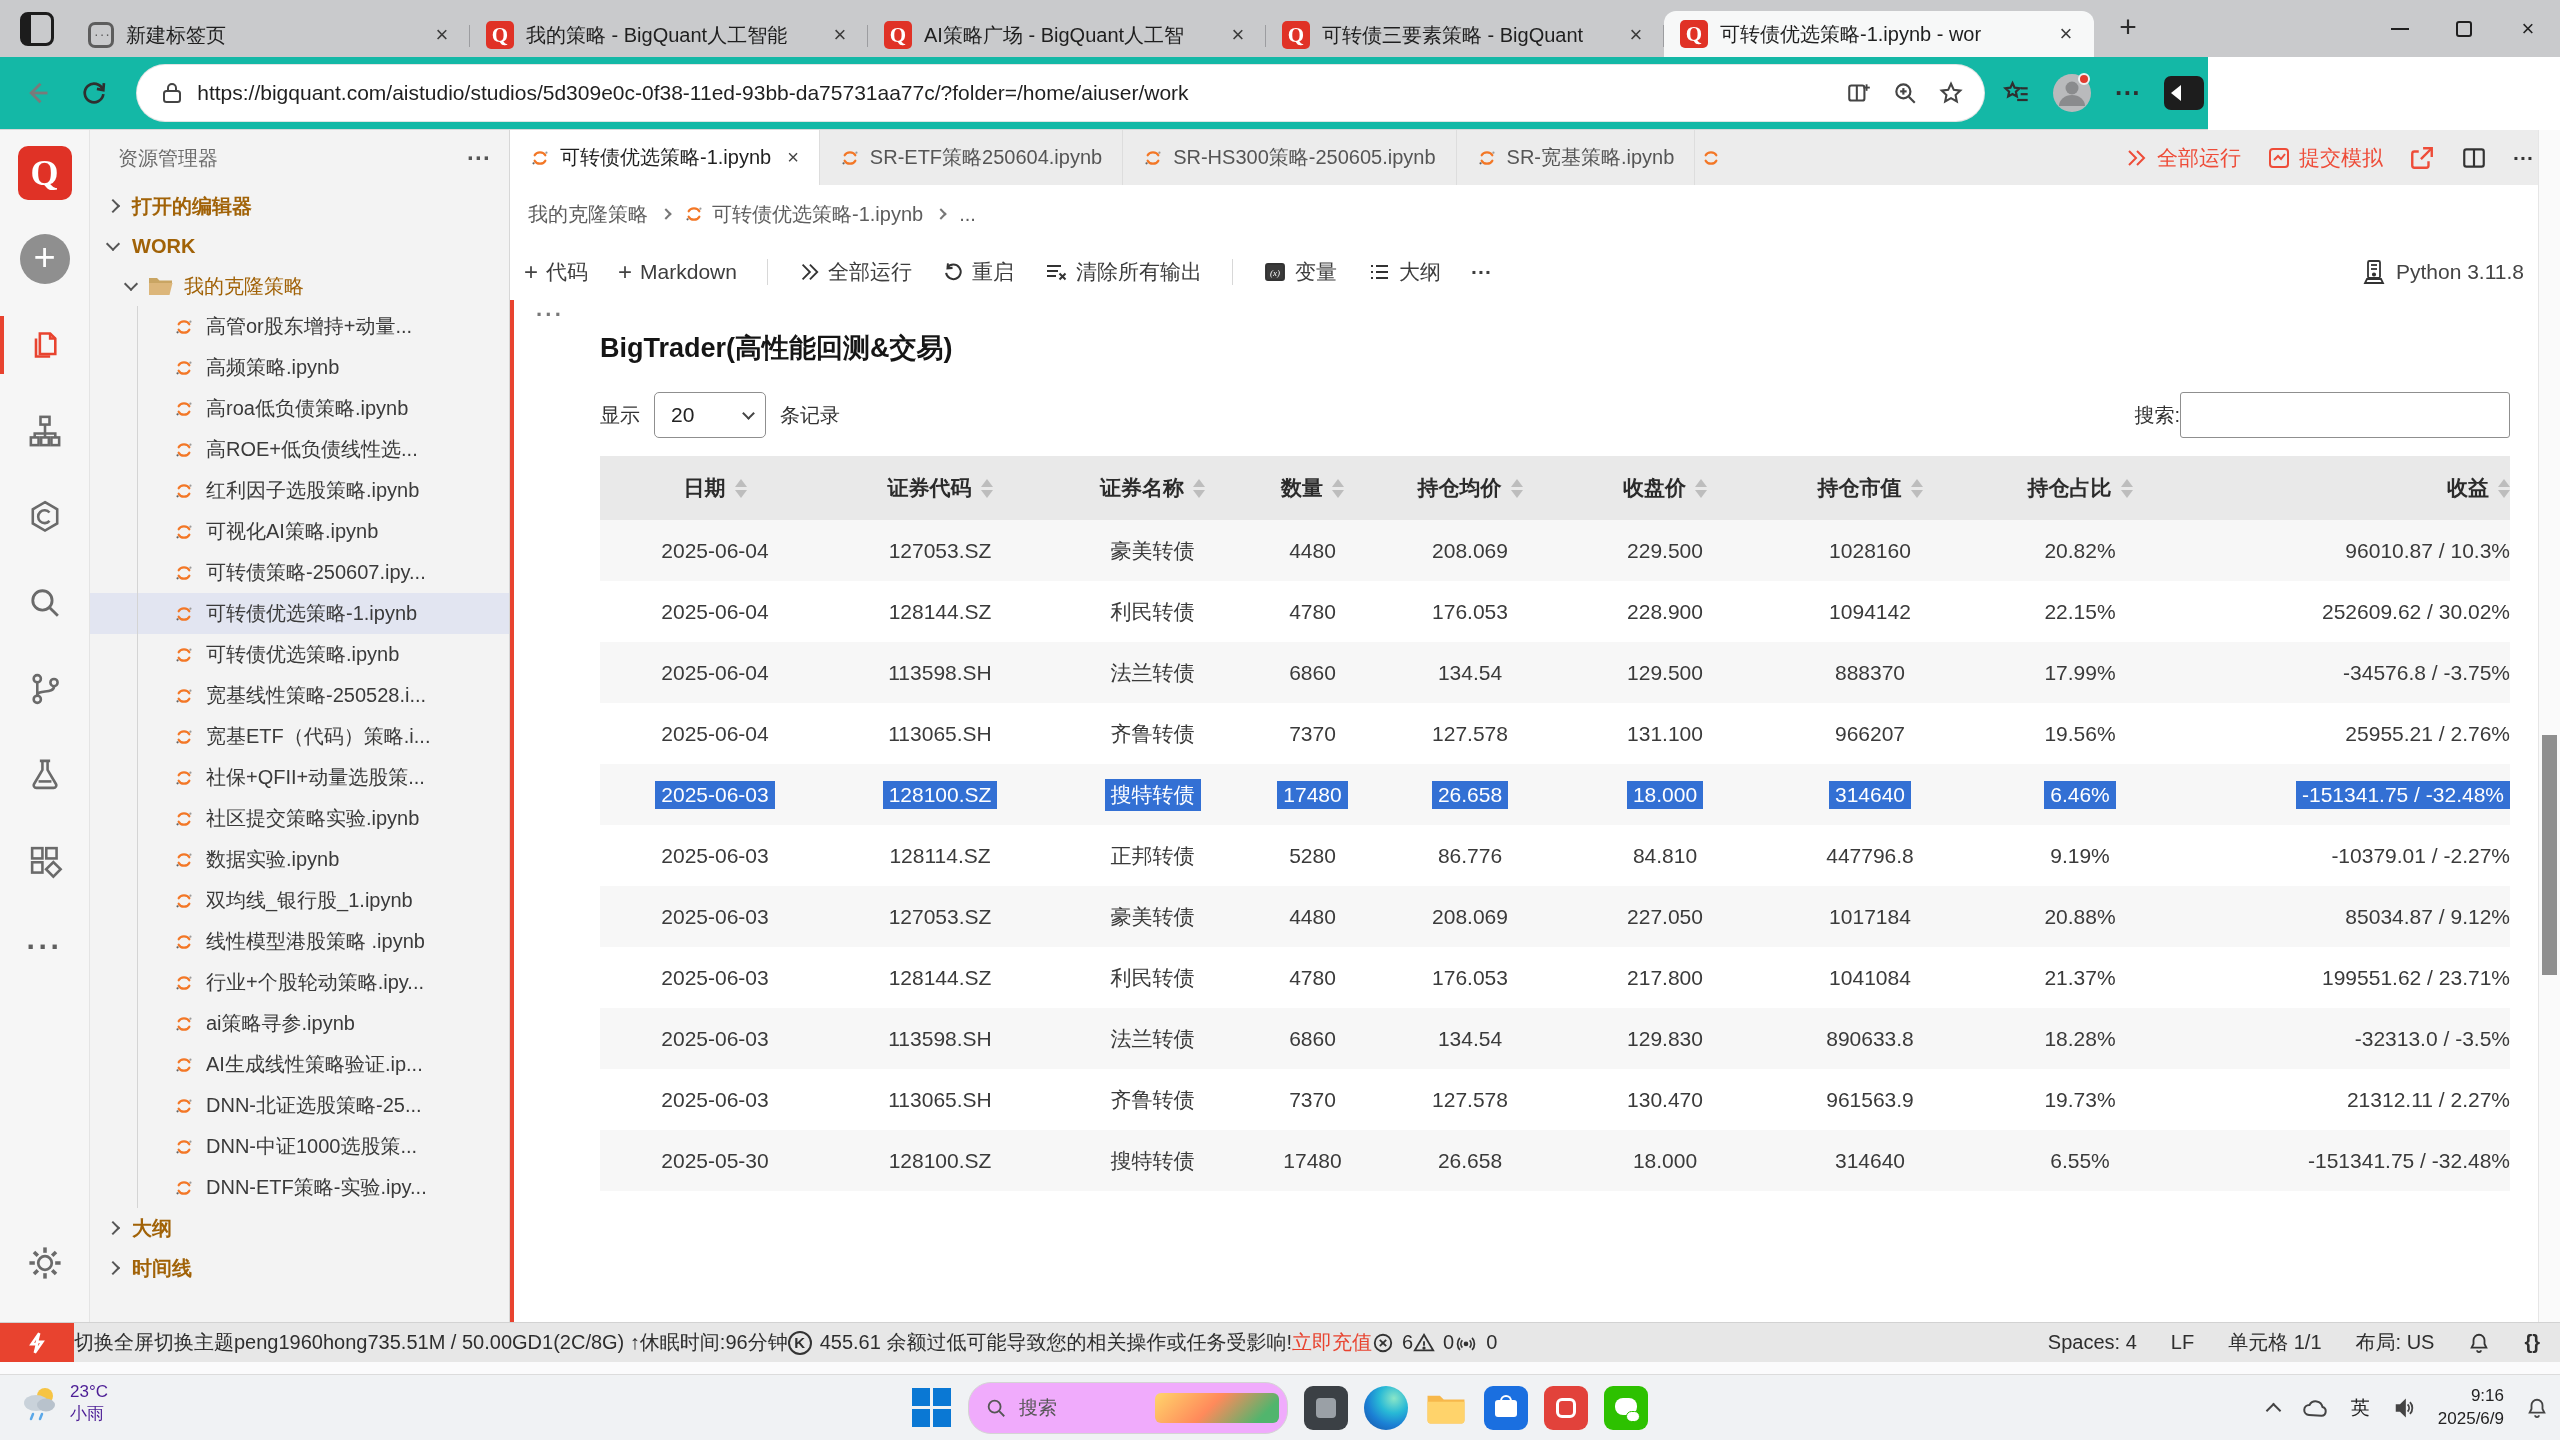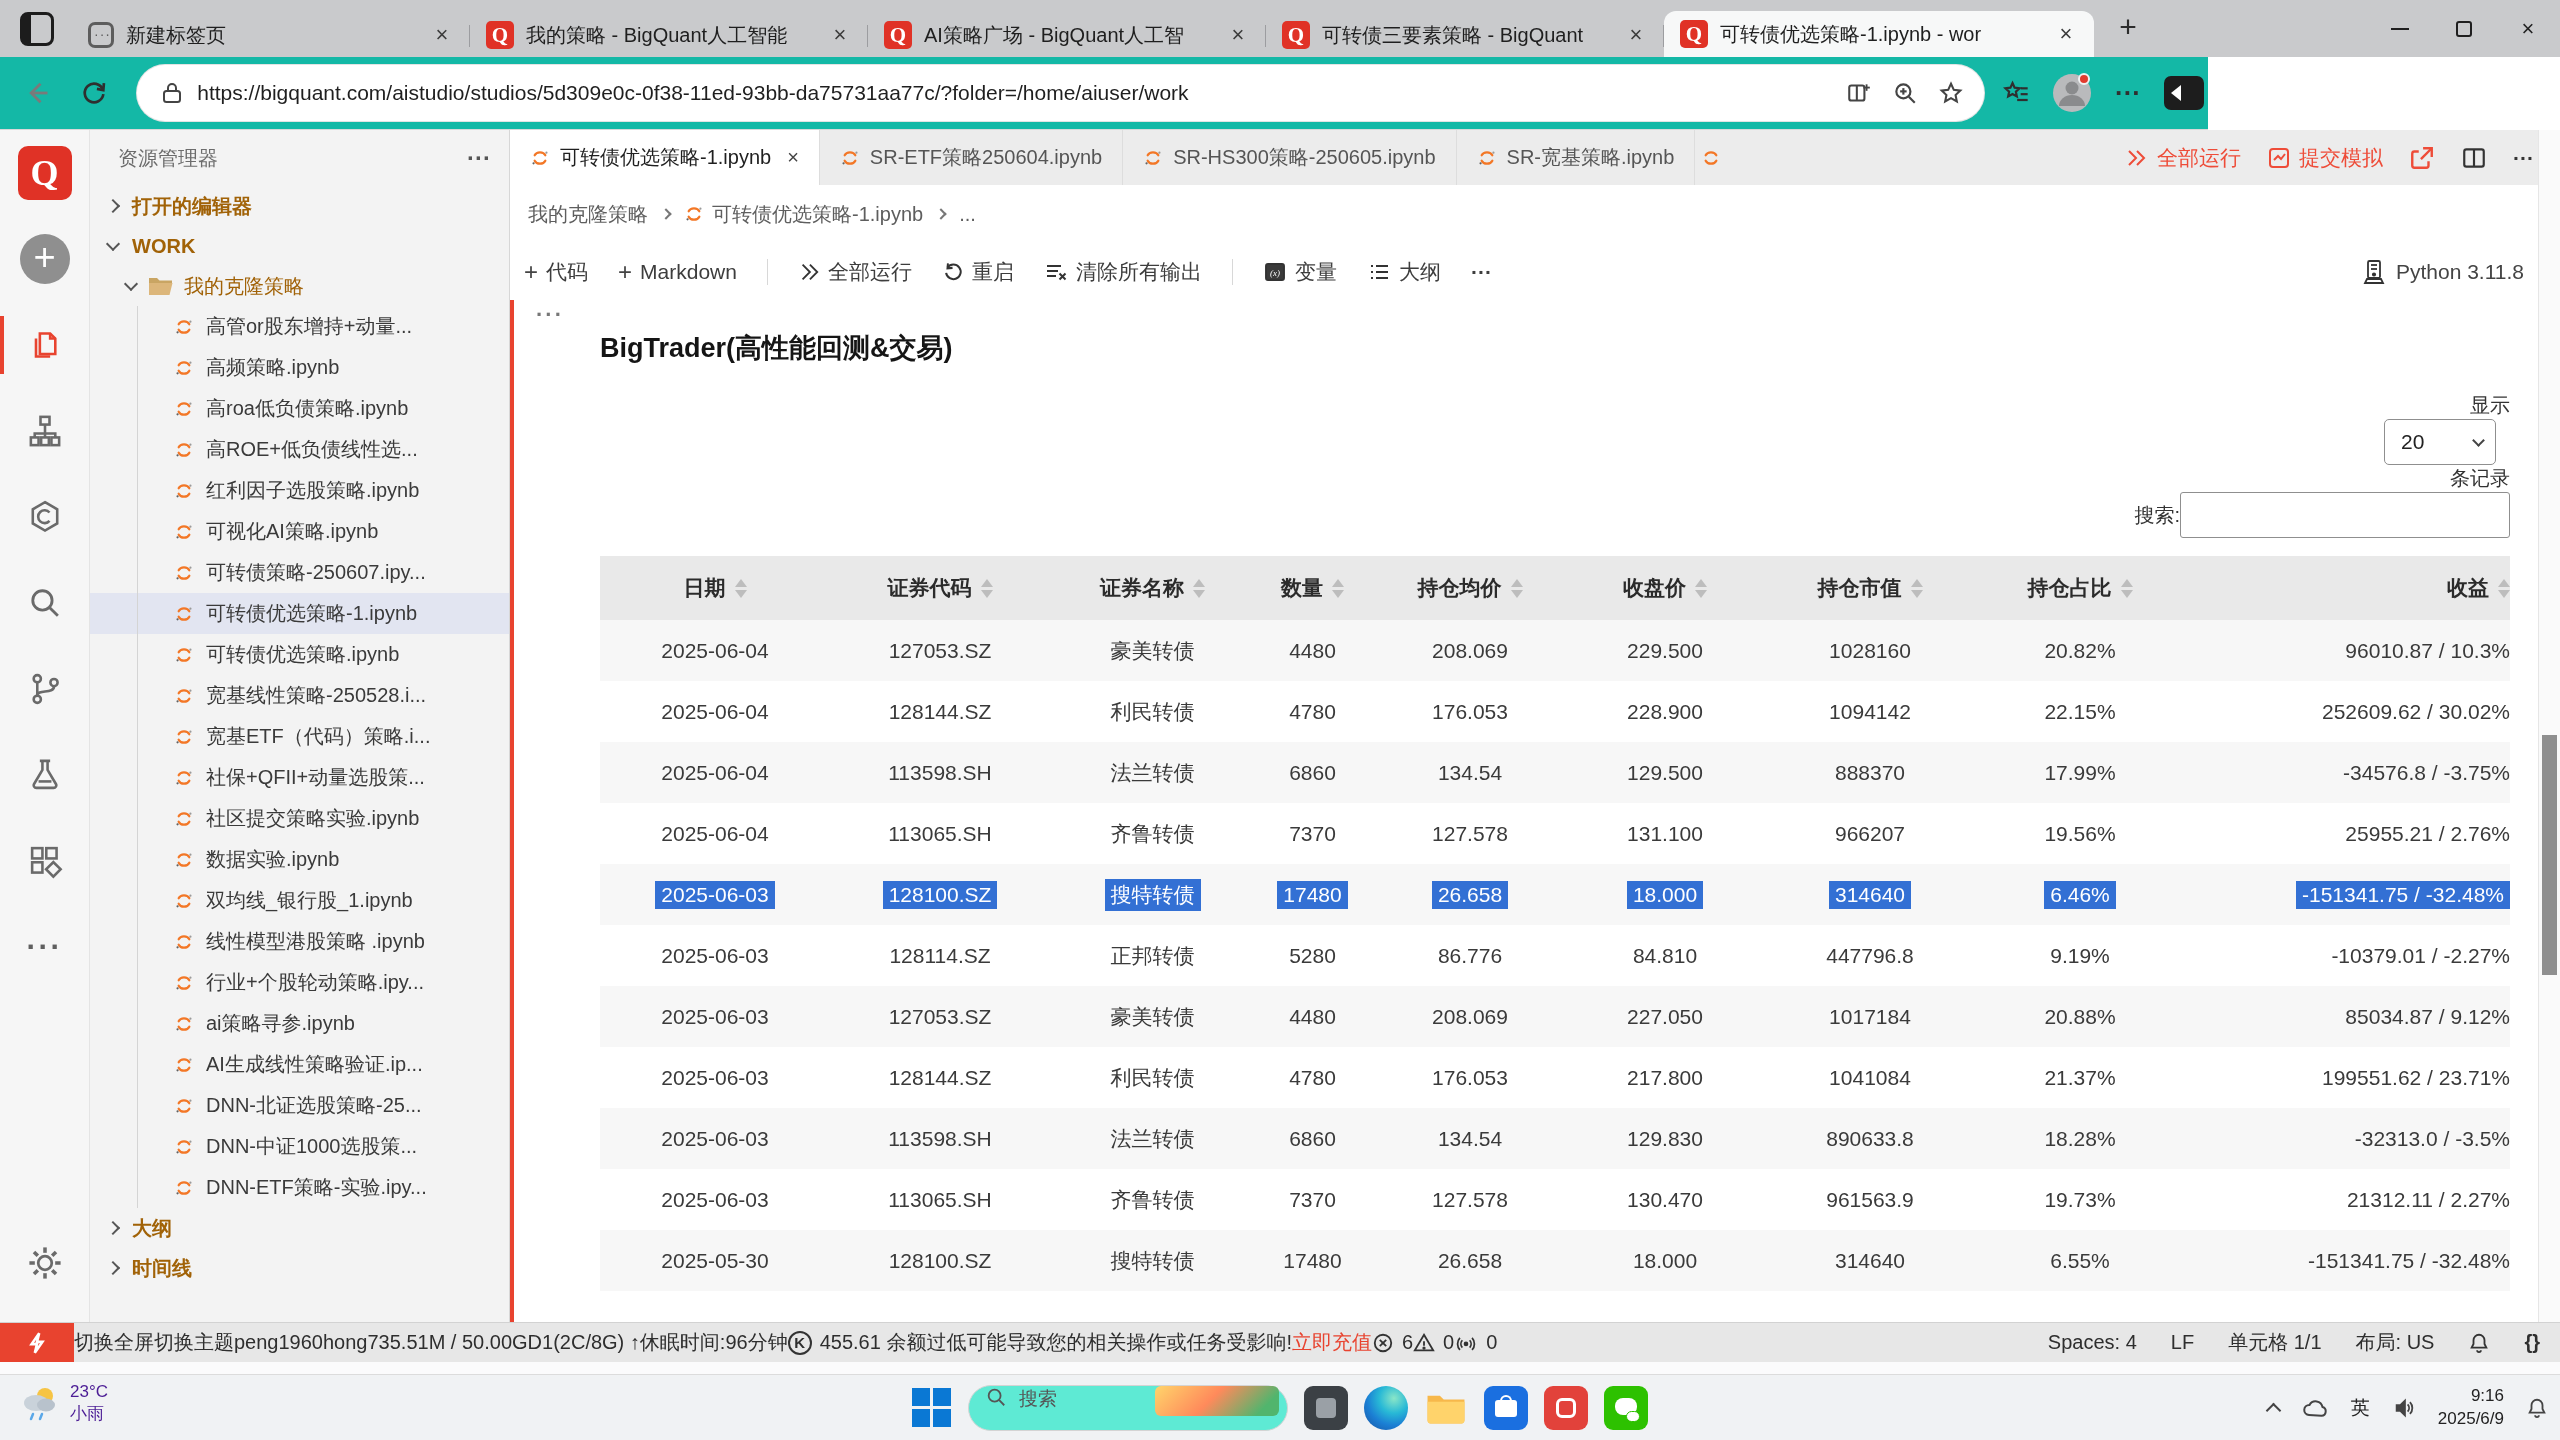--- a/index.html
+++ b/index.html
@@ -82,21 +82,21 @@
 
   .cellarea { flex:1; position:relative; background:#fff; overflow:hidden; }
   .cell-redbar { position:absolute; left:0; top:0; bottom:0; width:4px; background:#e8432f; }
   .cell-dots { position:absolute; left:26px; top:2px; font-size:22px; font-weight:bold; color:#777; letter-spacing:2px; }
   .content { margin-left:90px; width:1910px; }
   .bt-title { margin-top:30px; font-size:27px; font-weight:bold; color:#151515; }
   .ctabs { margin-top:46px; display:flex; border-bottom:2px solid #e4e4e4; }
   .ctab { font-size:24px; color:#2f2f2f; padding:0 32px 24px 32px; margin-right:116px; position:relative; }
   .ctab.active { color:#e8432f; }
   .ctab.active:after { content:""; position:absolute; left:0; right:0; bottom:-3px; height:5px; background:#e8432f; }
-  .controls { margin-top:26px; display:flex; align-items:flex-end;flex-direction:column; }
+  .controls { margin-top:26px; display:flex; align-items:center; }
   .pagesize-box { width:112px; height:46px; border:1px solid #8f8f8f; border-radius:5px; margin:0 14px; display:flex; align-items:center; padding:0 12px 0 16px; font-size:21px; color:#222; }
   .pagesize-box .chev { width:9px; height:9px; border-color:#444; transform:rotate(45deg); margin:-4px 0 0 auto; }
   .ctl-label { font-size:20px; color:#333; }
   .search-wrap { margin-left:auto; display:flex; align-items:center; }
   .search-input { width:330px; height:46px; border:1px solid #8f8f8f; border-radius:3px; background:#fff; font-size:20px; padding:0 10px; font-family:"Liberation Sans", sans-serif; }
 
   .table { margin-top:18px; font-size:21px; }
   .thead { display:flex; background:#e9e9e9; height:64px; align-items:center; font-weight:bold; color:#2b2b2b; }
   .th, .td { display:flex; align-items:center; justify-content:center; }
   .c0{width:230px;} .c1{width:220px;} .c2{width:205px;} .c3{width:115px;} .c4{width:200px;}
@@ -123,21 +123,21 @@
   .st-right .st-item { margin-left:34px; }
 
   
   .gapstrip { position:absolute; left:0; top:1362px; width:2560px; height:12px; background:#fbfbfc; }
   .taskbar { position:absolute; left:0; top:1374px; width:2560px; height:66px; background:#f0f2f4; border-top:1px solid #dcdcdc; }
   .weather { position:absolute; left:18px; top:6px; display:flex; align-items:center; gap:10px; }
   .weather-txt { font-size:17px; color:#4c1d95; line-height:1.3; }
   .tb-center { position:absolute; left:50%; top:0; height:66px; transform:translateX(-50%); display:flex; align-items:center; gap:16px; }
   .win-logo { width:40px; height:40px; display:grid; grid-template-columns:18px 18px; grid-template-rows:18px 18px; gap:3px; }
   .win-logo i { background:#0a78d4; }
-  .tb-search { width:320px; height:46px; background:#5eead4; border:1px solid #d4d4d4; border-radius:23px; display:flex; align-items:flex-start; padding:0 8px 0 16px; gap:12px; }
+  .tb-search { width:320px; height:52px; background:#f0abfc; border:1px solid #d4d4d4; border-radius:23px; display:flex; align-items:center; padding:0 8px 0 16px; gap:12px; }
   .tb-search span { font-size:19px; color:#555; flex:1; }
   .tb-search .pic { width:30px; height:30px; border-radius:6px; background:linear-gradient(135deg,#ffd56b,#ff8a5b 45%,#51b56d 85%); }
   .app-ico { width:44px; height:44px; border-radius:9px; display:flex; align-items:center; justify-content:center; }
   .app-dark { background:#3b4045; } .app-dark i { width:20px; height:20px; background:#9aa0a6; border-radius:4px; }
   .app-edge { border-radius:50%; background:radial-gradient(circle at 68% 28%, #8ae6c8 0%, #28b9d6 34%, #1b7fd4 62%, #174f9e 100%); }
   .app-store { background:#1a6fe0; position:relative; } .app-store i { width:22px; height:17px; background:#fff; border-radius:3px; display:block; } .app-store b { position:absolute; top:9px; width:12px; height:8px; border:2px solid #fff; border-bottom:none; border-radius:6px 6px 0 0; }
   .app-red { background:#e2423b; } .app-red i { width:20px; height:20px; border:3px solid #fff; border-radius:6px; }
   .app-green { background:#2dc100; position:relative; } .app-green i { width:22px; height:17px; background:#fff; border-radius:8px; display:block; margin-top:-4px; } .app-green b { position:absolute; right:8px; bottom:8px; width:14px; height:11px; background:#fff; border-radius:6px; border:1px solid #2dc100; }
   .tray { position:absolute; right:12px; top:0; height:66px; display:flex; align-items:center; gap:22px; }
   .tray .chevup { width:11px; height:11px; border-left:2px solid #444; border-top:2px solid #444; transform:rotate(45deg); margin-top:5px; }

